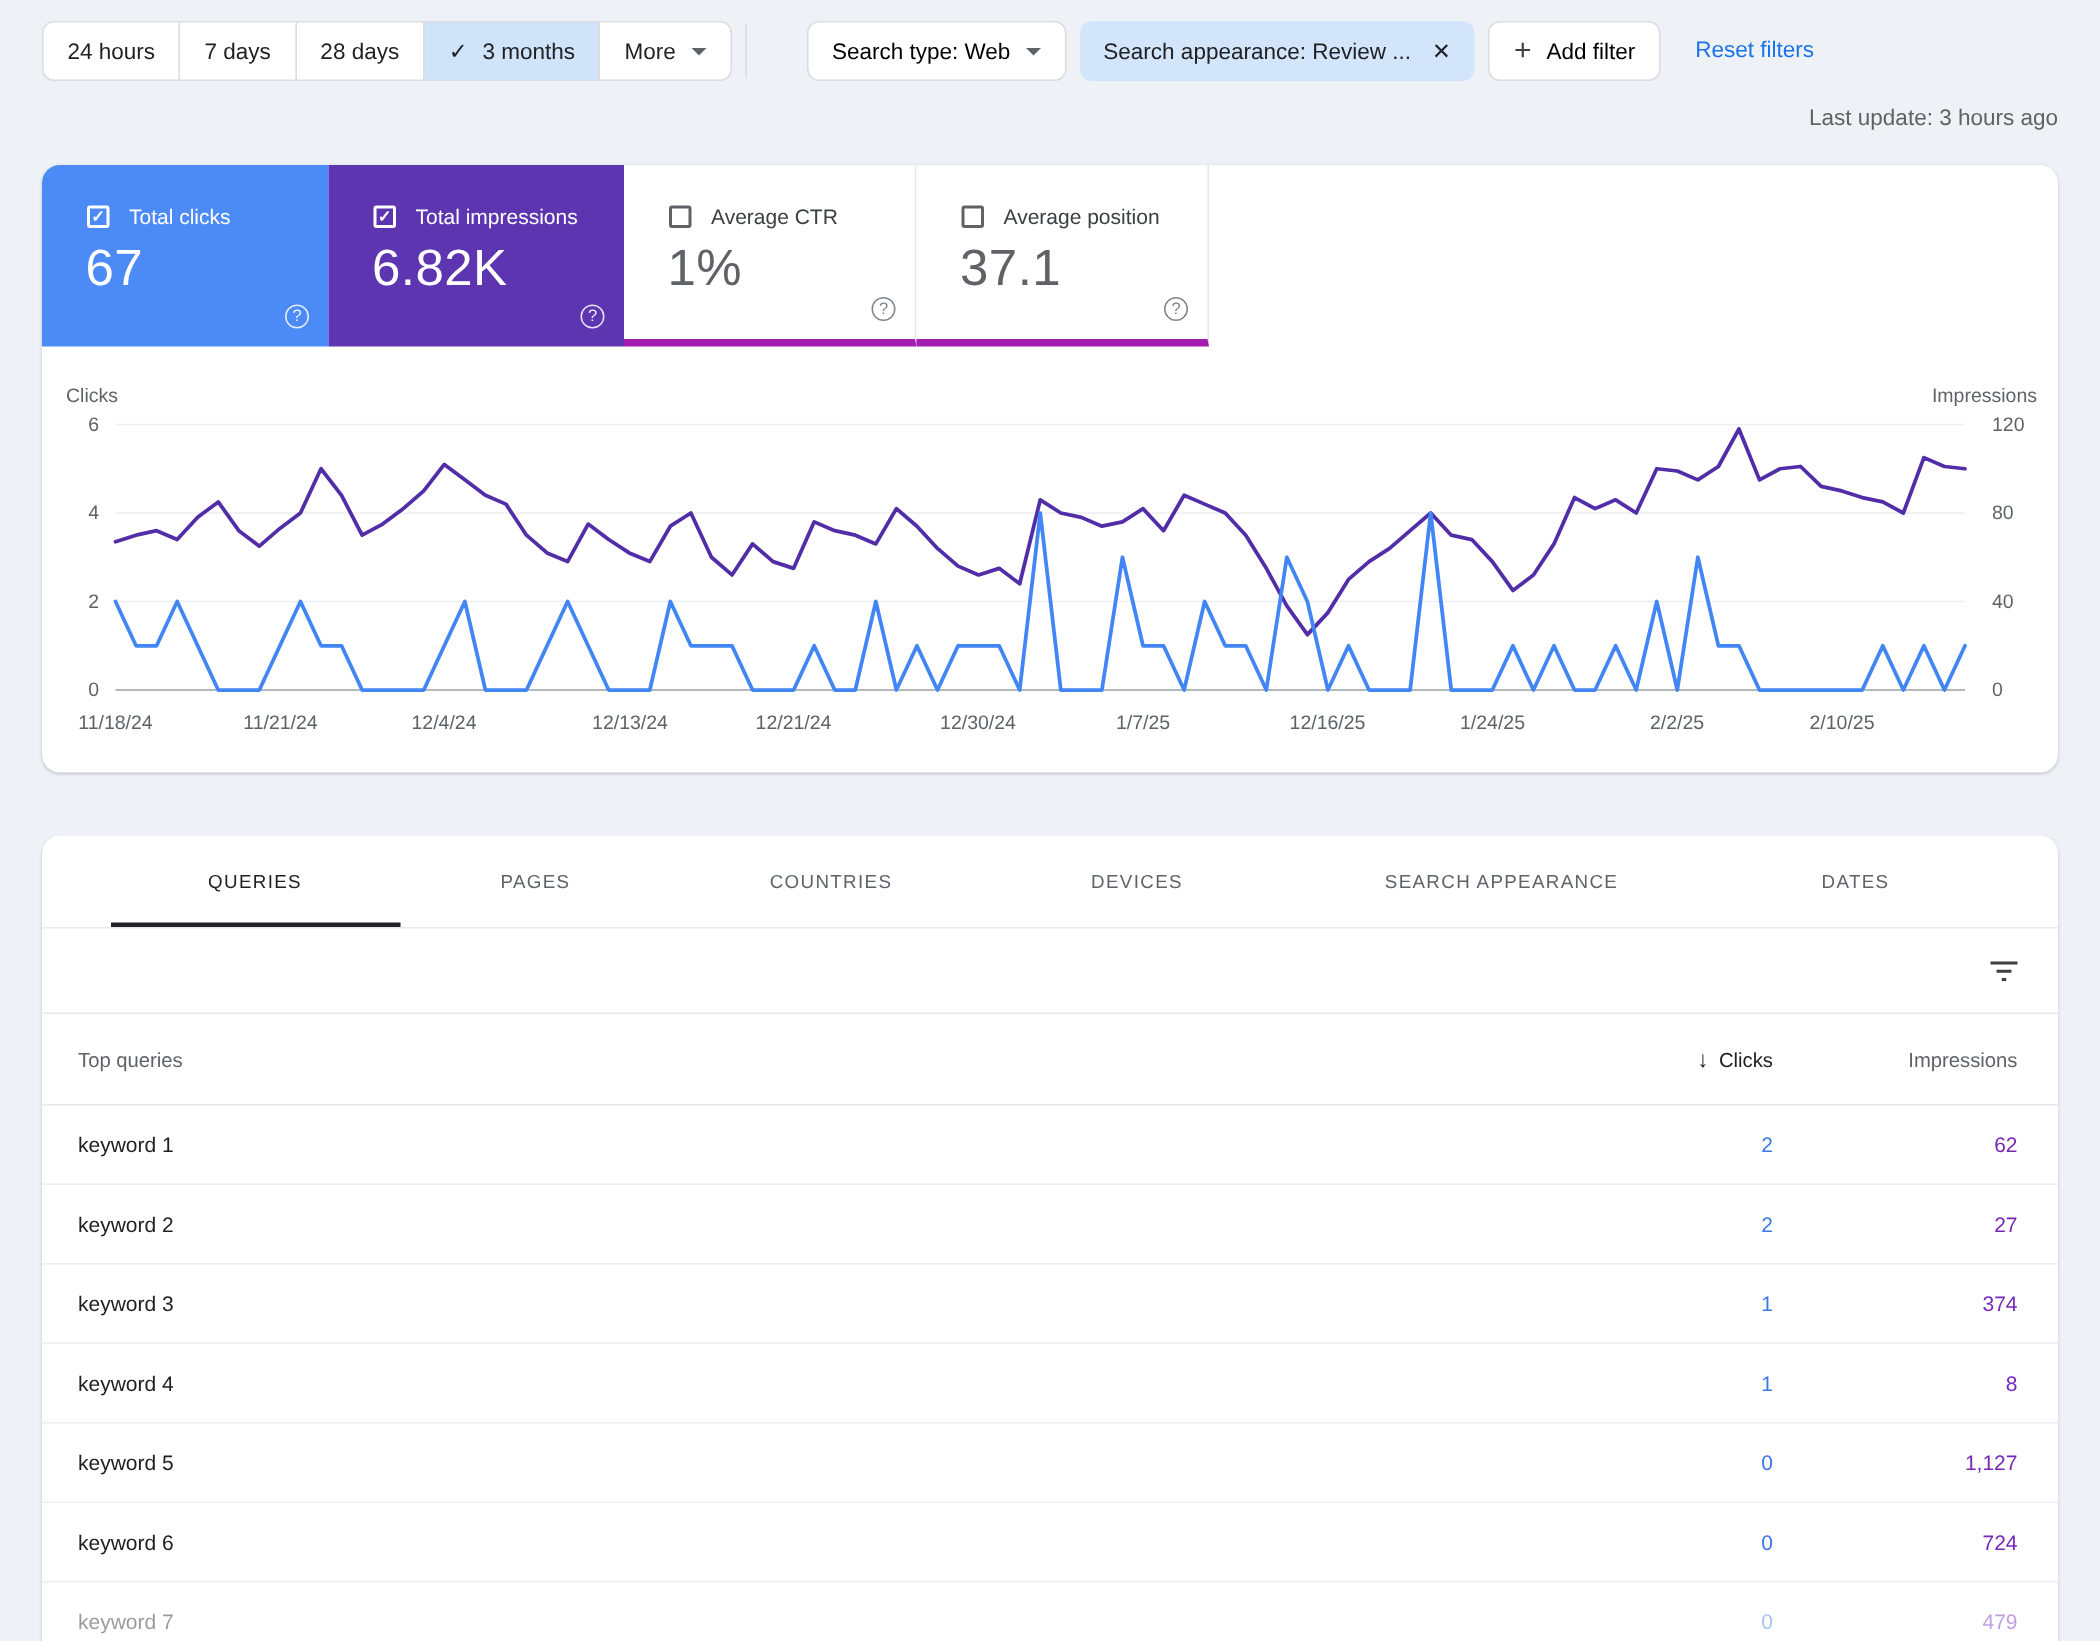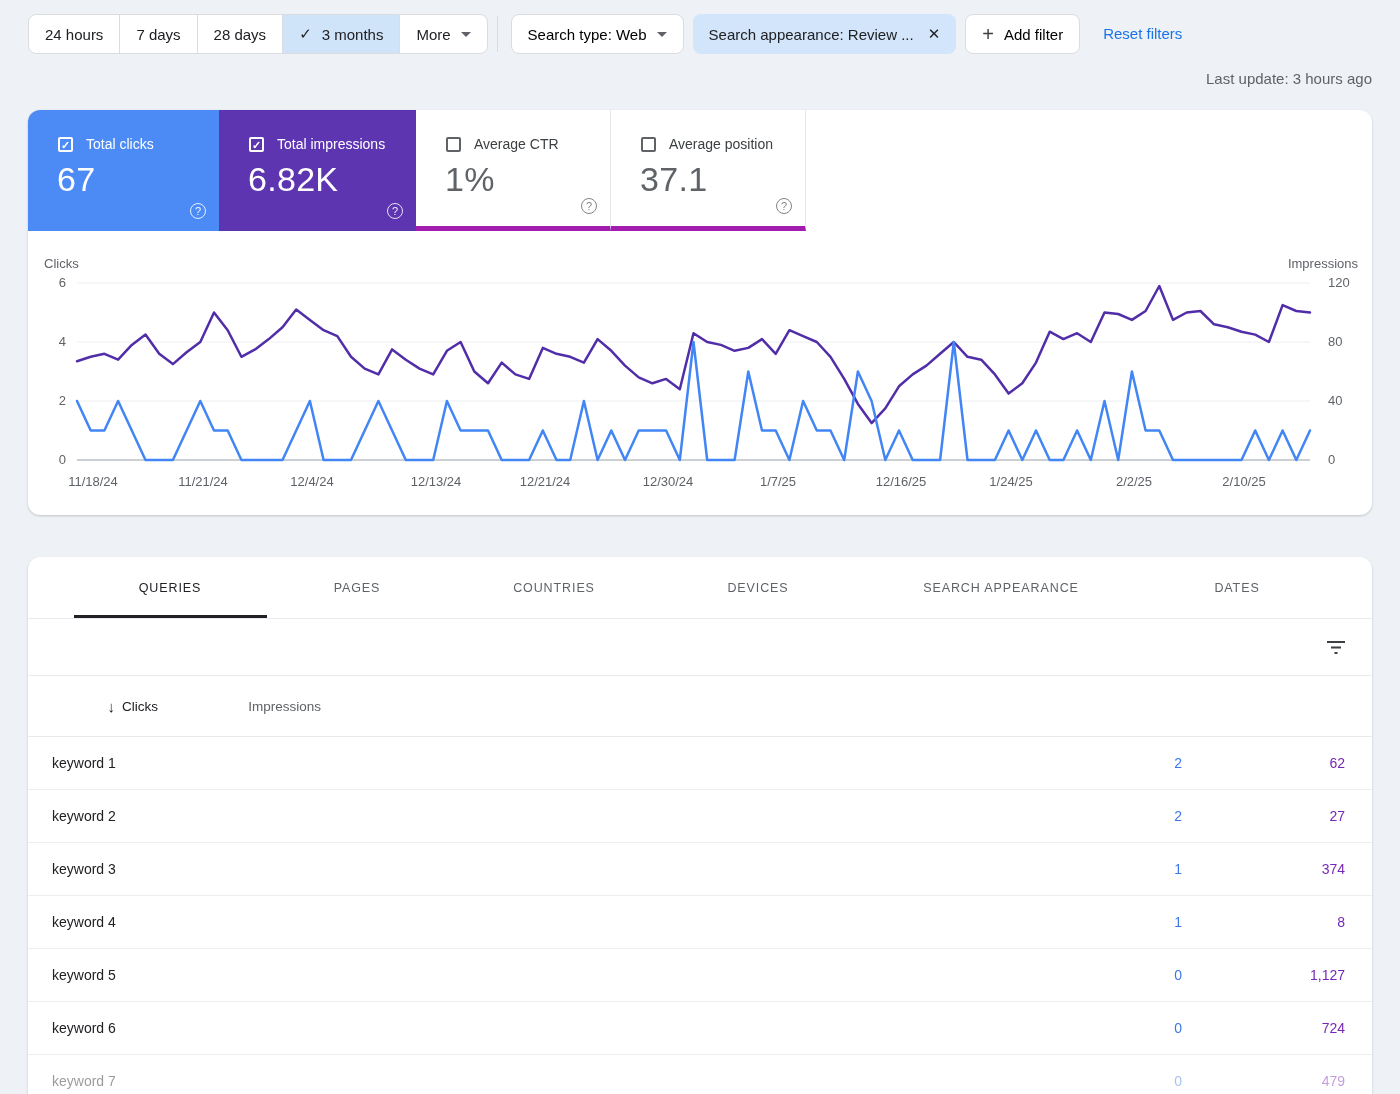--- a/index.html
+++ b/index.html
@@ -14,21 +14,21 @@
              border:1px solid #dadce0; margin-left:-1px; font-size:15px; color:#202124; cursor:pointer; white-space:nowrap; }
   .seg-btn.first { border-radius:8px 0 0 8px; margin-left:0; }
   .seg-btn.last  { border-radius:0 8px 8px 0; }
   .seg-btn.selected { background:#cfe4f8; }
   .chk { margin-right:10px; font-size:15px; }
   .caret { width:0; height:0; border-left:5px solid transparent; border-right:5px solid transparent;
            border-top:5px solid #5f6368; margin-left:10px; }
   .vdiv { width:1px; height:36px; background:#dadce0; margin-left:9px; }
   .pill { display:flex; align-items:center; height:40px; border-radius:8px; font-size:15px; white-space:nowrap; cursor:pointer; }
   .pill.outline { background:#fff; border:1px solid #dadce0; padding:0 16px; }
-  .search-type { margin-left:13px; }
+  .search-type { margin-left:40px; }
   .chip { background:#d3e5fa; padding:0 16px; margin-left:9px; }
   .chip .x { margin-left:14px; font-size:15px; color:#202124; cursor:pointer; }
   .addf { margin-left:9px; }
   .plus { font-size:20px; margin-right:10px; color:#3c4043; font-weight:400; }
   .reset { margin-left:23px; color:#1a73e8; font-size:15px; line-height:40px; text-decoration:none; cursor:pointer; }
   .last-update { position:absolute; right:28px; top:70px; font-size:15px; color:#5f6368; }
 
   
   .card { position:absolute; background:#fff; border-radius:12px;
           box-shadow:0 1px 2px rgba(60,64,67,.18), 0 1px 3px rgba(60,64,67,.08); }
@@ -57,21 +57,21 @@
   .mc2 .help, .mc3 .help { border:1.5px solid #80868b; color:#80868b; }
 
   
   #chart-svg { position:absolute; left:0; top:0; width:1344px; height:405px; }
   .axis-label { position:absolute; font-size:13px; color:#5f6368; }
   .clicks-label { left:16px; top:146px; }
   .impr-label { right:14px; top:146px; }
   .ytick { position:absolute; font-size:13px; color:#5f6368; }
   .ytick.l { left:0; width:38px; text-align:right; }
   .ytick.r { left:1300px; width:50px; text-align:left; }
-  #x-labels { position:absolute; left:16px; top:0; width:1108px; height:405px; pointer-events:none; }
+  #x-labels { position:absolute; left:0; top:0; width:1108px; height:405px; pointer-events:none; }
   .xtick { position:absolute; top:364px; width:90px; text-align:center; font-size:13px; color:#5f6368; }
 
   
   .tabs { position:relative; height:62px; border-bottom:1px solid #e8eaed; }
   .tab { position:absolute; top:0; height:62px; display:flex; align-items:center; transform:translateX(-50%);
          font-size:12.5px; font-weight:500; letter-spacing:.9px; color:#5f6368; cursor:pointer; white-space:nowrap; }
   .tab.active { color:#202124; }
   .t0 { left:142px; } .t1 { left:329px; } .t2 { left:526px; } .t3 { left:730px; } .t4 { left:973px; } .t5 { left:1209px; }
   .tab-underline { position:absolute; left:46px; bottom:0; width:193px; height:3px; background:#202124; }
 
@@ -219,20 +219,21 @@
       <span class="filter-btn">
         <svg width="20" height="18" viewBox="0 0 20 18">
           <line x1="1" y1="4" x2="19" y2="4" stroke="#3c4043" stroke-width="2"></line>
           <line x1="5" y1="9.5" x2="15" y2="9.5" stroke="#3c4043" stroke-width="2"></line>
           <line x1="8.5" y1="15" x2="11.5" y2="15" stroke="#3c4043" stroke-width="2"></line>
         </svg>
       </span>
     </div>
 
     <div class="trow thead">
+      <span class="c-query">Top queries</span>
       <span class="c-clicks th-clicks">
           <span class="sort">↓</span>
           <span>Clicks</span>
         </span>
       <span class="c-impr">Impressions</span>
     </div>
 
     <div class="trow">
       <span class="c-query row-int">keyword 1</span>
       <span class="c-clicks">2</span>

